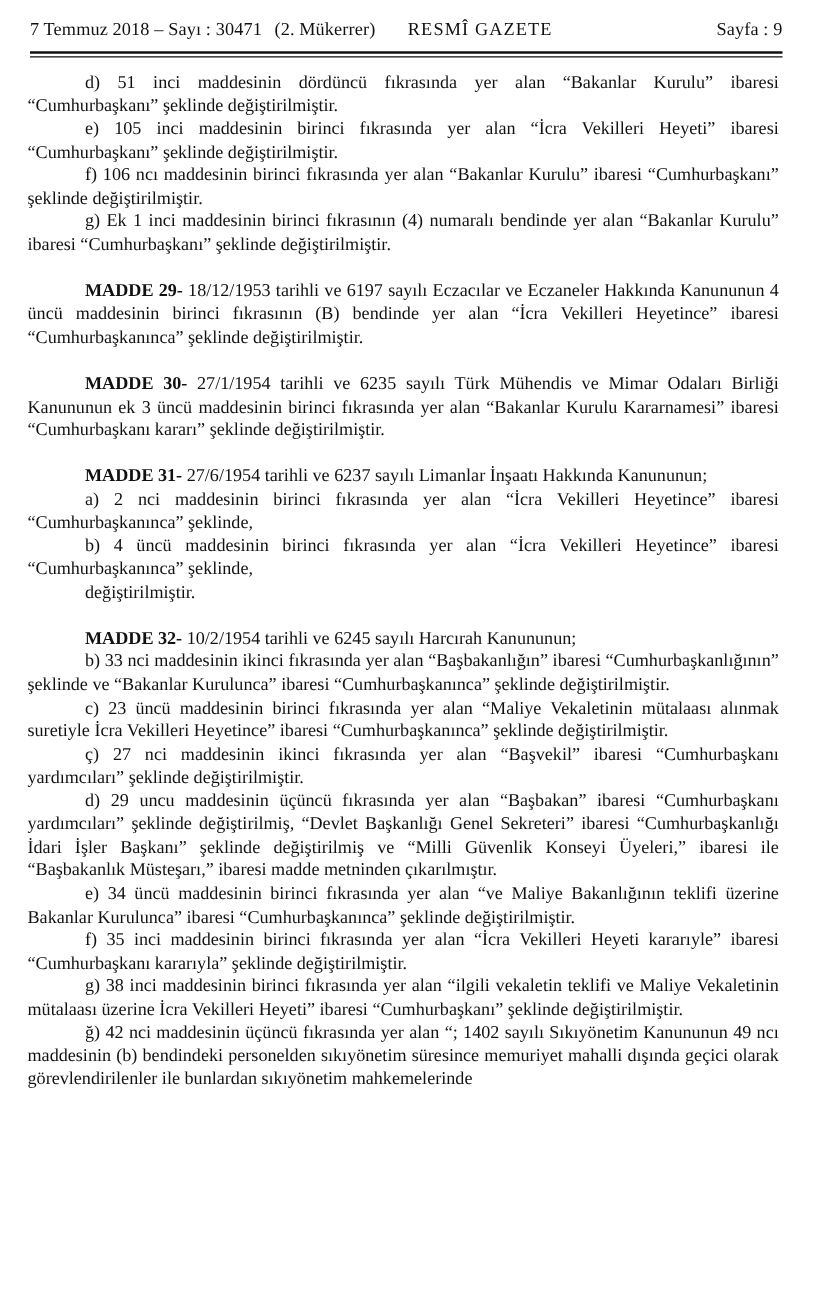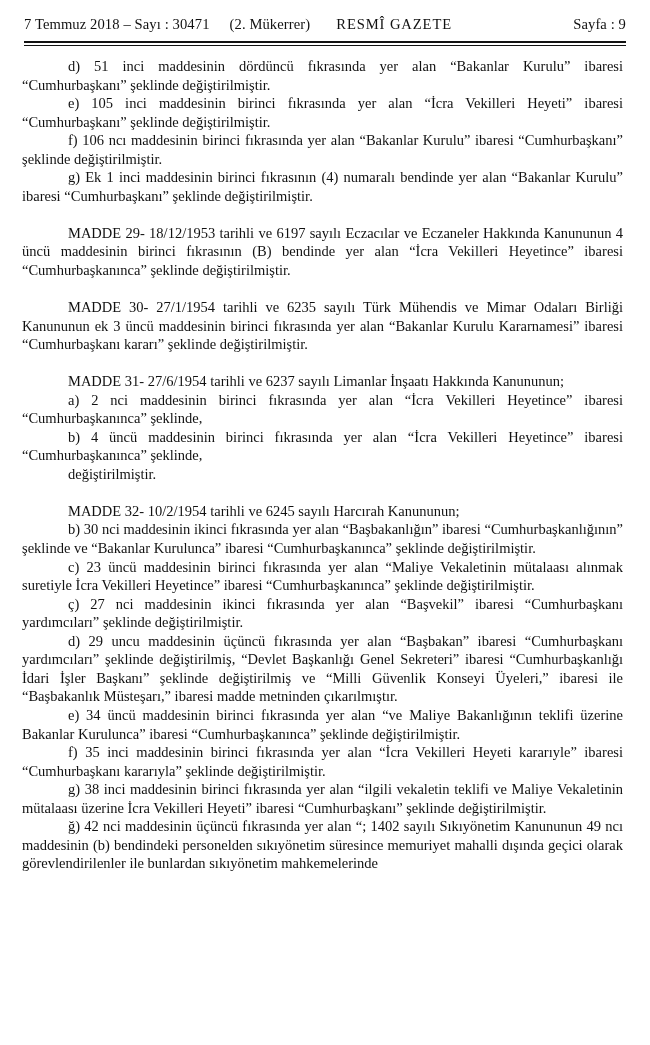--- a/index.html
+++ b/index.html
@@ -35,21 +35,21 @@
     height: 24px;
     display: flex;
     align-items: baseline;
     font-size: 14.6px;
     letter-spacing: 0.1px;
     white-space: nowrap;
   }
   .hdr-left {
     display: flex;
     align-items: flex-start;
-    gap: 20px;
+    gap: 10px;
   }
   .hdr-issue { font-weight: 400; }
   .hdr-mukerrer { font-weight: 400; }
   .hdr-center {
     margin-left: 26px;
     letter-spacing: 0.9px;
     font-weight: 400;
   }
   .hdr-right {
     margin-left: auto;
@@ -93,21 +93,21 @@
 
   p.para {
     margin: 0;
     text-indent: 46px;
     text-align: justify;
   }
   p.para:last-child {
     text-align: justify;
   }
   .madde-label {
-    font-weight: 400;
+    font-weight: 700;
   }
   .spacer-block {
     height: 18.5px;
   }
 </style>
 </head>
 <body>
 
 <div id="page">
 
@@ -134,21 +134,21 @@
       <p class="para"><span class="madde-label">MADDE 29-</span><span> 18/12/1953 tarihli ve 6197 sayılı Eczacılar ve Eczaneler Hakkında Kanununun 4 üncü maddesinin birinci fıkrasının (B) bendinde yer alan “İcra Vekilleri Heyetince” ibaresi “Cumhurbaşkanınca” şeklinde değiştirilmiştir.</span></p>
       <div class="spacer-block"></div>
       <p class="para"><span class="madde-label">MADDE 30-</span><span> 27/1/1954 tarihli ve 6235 sayılı Türk Mühendis ve Mimar Odaları Birliği Kanununun ek 3 üncü maddesinin birinci fıkrasında yer alan “Bakanlar Kurulu Kararnamesi” ibaresi “Cumhurbaşkanı kararı” şeklinde değiştirilmiştir.</span></p>
       <div class="spacer-block"></div>
       <p class="para"><span class="madde-label">MADDE 31-</span><span> 27/6/1954 tarihli ve 6237 sayılı Limanlar İnşaatı Hakkında Kanununun;</span></p>
       <p class="para"><span>a) 2 nci maddesinin birinci fıkrasında yer alan “İcra Vekilleri Heyetince” ibaresi “Cumhurbaşkanınca” şeklinde,</span></p>
       <p class="para"><span>b) 4 üncü maddesinin birinci fıkrasında yer alan “İcra Vekilleri Heyetince” ibaresi “Cumhurbaşkanınca” şeklinde,</span></p>
       <p class="para"><span>değiştirilmiştir.</span></p>
       <div class="spacer-block"></div>
       <p class="para"><span class="madde-label">MADDE 32-</span><span> 10/2/1954 tarihli ve 6245 sayılı Harcırah Kanununun;</span></p>
-      <p class="para"><span>b) 30 nci maddesinin ikinci fıkrasında yer alan “Başbakanlığın” ibaresi “Cumhurbaşkanlığının” şeklinde ve “Bakanlar Kurulunca” ibaresi “Cumhurbaşkanınca” şeklinde değiştirilmiştir.</span></p>
+      <p class="para"><span>b) 33 nci maddesinin ikinci fıkrasında yer alan “Başbakanlığın” ibaresi “Cumhurbaşkanlığının” şeklinde ve “Bakanlar Kurulunca” ibaresi “Cumhurbaşkanınca” şeklinde değiştirilmiştir.</span></p>
       <p class="para"><span>c) 23 üncü maddesinin birinci fıkrasında yer alan “Maliye Vekaletinin mütalaası alınmak suretiyle İcra Vekilleri Heyetince” ibaresi “Cumhurbaşkanınca” şeklinde değiştirilmiştir.</span></p>
       <p class="para"><span>ç) 27 nci maddesinin ikinci fıkrasında yer alan “Başvekil” ibaresi “Cumhurbaşkanı yardımcıları” şeklinde değiştirilmiştir.</span></p>
       <p class="para"><span>d) 29 uncu maddesinin üçüncü fıkrasında yer alan “Başbakan” ibaresi “Cumhurbaşkanı yardımcıları” şeklinde değiştirilmiş, “Devlet Başkanlığı Genel Sekreteri” ibaresi “Cumhurbaşkanlığı İdari İşler Başkanı” şeklinde değiştirilmiş ve “Milli Güvenlik Konseyi Üyeleri,” ibaresi ile  “Başbakanlık Müsteşarı,” ibaresi madde metninden çıkarılmıştır.</span></p>
       <p class="para"><span>e) 34 üncü maddesinin birinci fıkrasında yer alan “ve Maliye Bakanlığının teklifi üzerine Bakanlar Kurulunca” ibaresi “Cumhurbaşkanınca” şeklinde değiştirilmiştir.</span></p>
       <p class="para"><span>f) 35 inci maddesinin birinci fıkrasında yer alan “İcra Vekilleri Heyeti kararıyle” ibaresi “Cumhurbaşkanı kararıyla” şeklinde değiştirilmiştir.</span></p>
       <p class="para"><span>g) 38 inci maddesinin birinci fıkrasında yer alan “ilgili vekaletin teklifi ve Maliye Vekaletinin mütalaası üzerine İcra Vekilleri Heyeti” ibaresi “Cumhurbaşkanı” şeklinde değiştirilmiştir.</span></p>
       <p class="para"><span>ğ) 42 nci maddesinin üçüncü fıkrasında yer alan “; 1402 sayılı Sıkıyönetim Kanununun 49 ncı maddesinin (b) bendindeki personelden sıkıyönetim süresince memuriyet mahalli dışında geçici olarak görevlendirilenler ile bunlardan sıkıyönetim mahkemelerinde</span></p>
     </div>
 
 </div>

